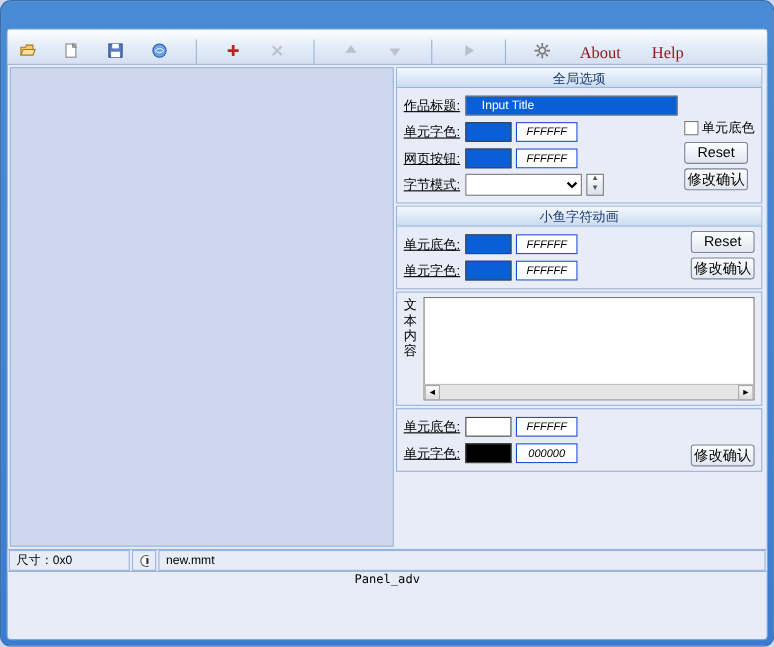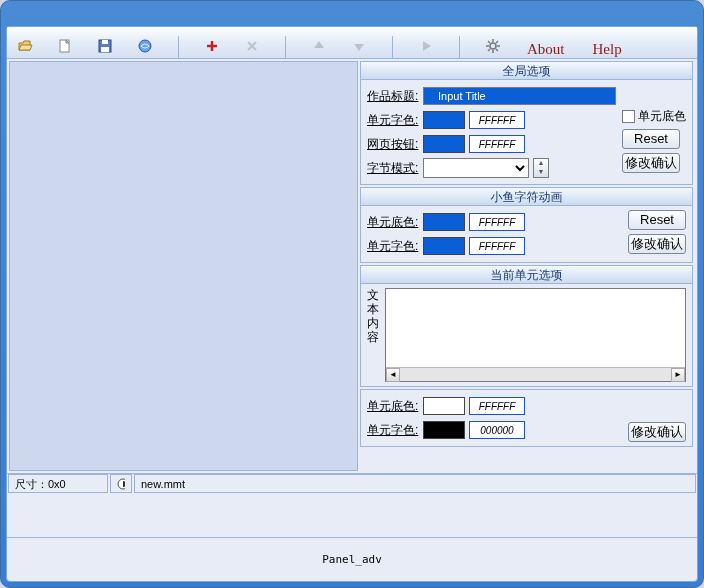--- a/index.html
+++ b/index.html
@@ -235,30 +235,29 @@
   .status-cell {
     border: 1px solid #9ab4da;
     padding: 0 6px;
     font-size: 11px;
     line-height: 18px;
     margin: 0 1px;
     background: #e8ecf7;
     display:flex; align-items:center; gap:4px;
   }
   .status-cell.c1 { width: 92px; }
-  .status-cell.c2 { width: 100px; }
+  .status-cell.c2 { width: 110px; }
   .status-cell.c3 { width: 22px; justify-content:center; }
   .status-cell.c4 { flex:1; }
   .adv-panel {
-    height: 44px;
+    height: 62px;
     border-top: 1px solid #9ab4da;
-    display:flex; align-items:center; justify-content:center;
+    display:flex; align-items:flex-start; justify-content:center;
     font-size: 11px;
     font-family: monospace;
-    margin-top: 44px;
   }
   svg { display:block; }
 </style>
 </head>
 <body>
 
 <div class="window">
 
   <div class="client-area">
 
@@ -401,21 +400,20 @@
               </div>
               <div class="right-col">
                 <div class="btn">Reset</div>
                 <div class="btn">修改确认</div>
               </div>
             </div>
           </div>
         </div>
 
         <div class="group">
-          <div class="group-title">当前单元选项</div>
           <div class="group-body">
             <div class="textarea-wrap">
               <div class="vert-label">
                 <span>文</span>
                 <span>本</span>
                 <span>内</span>
                 <span>容</span>
               </div>
               <div class="textarea">
                 <div class="scrollbar-h">

